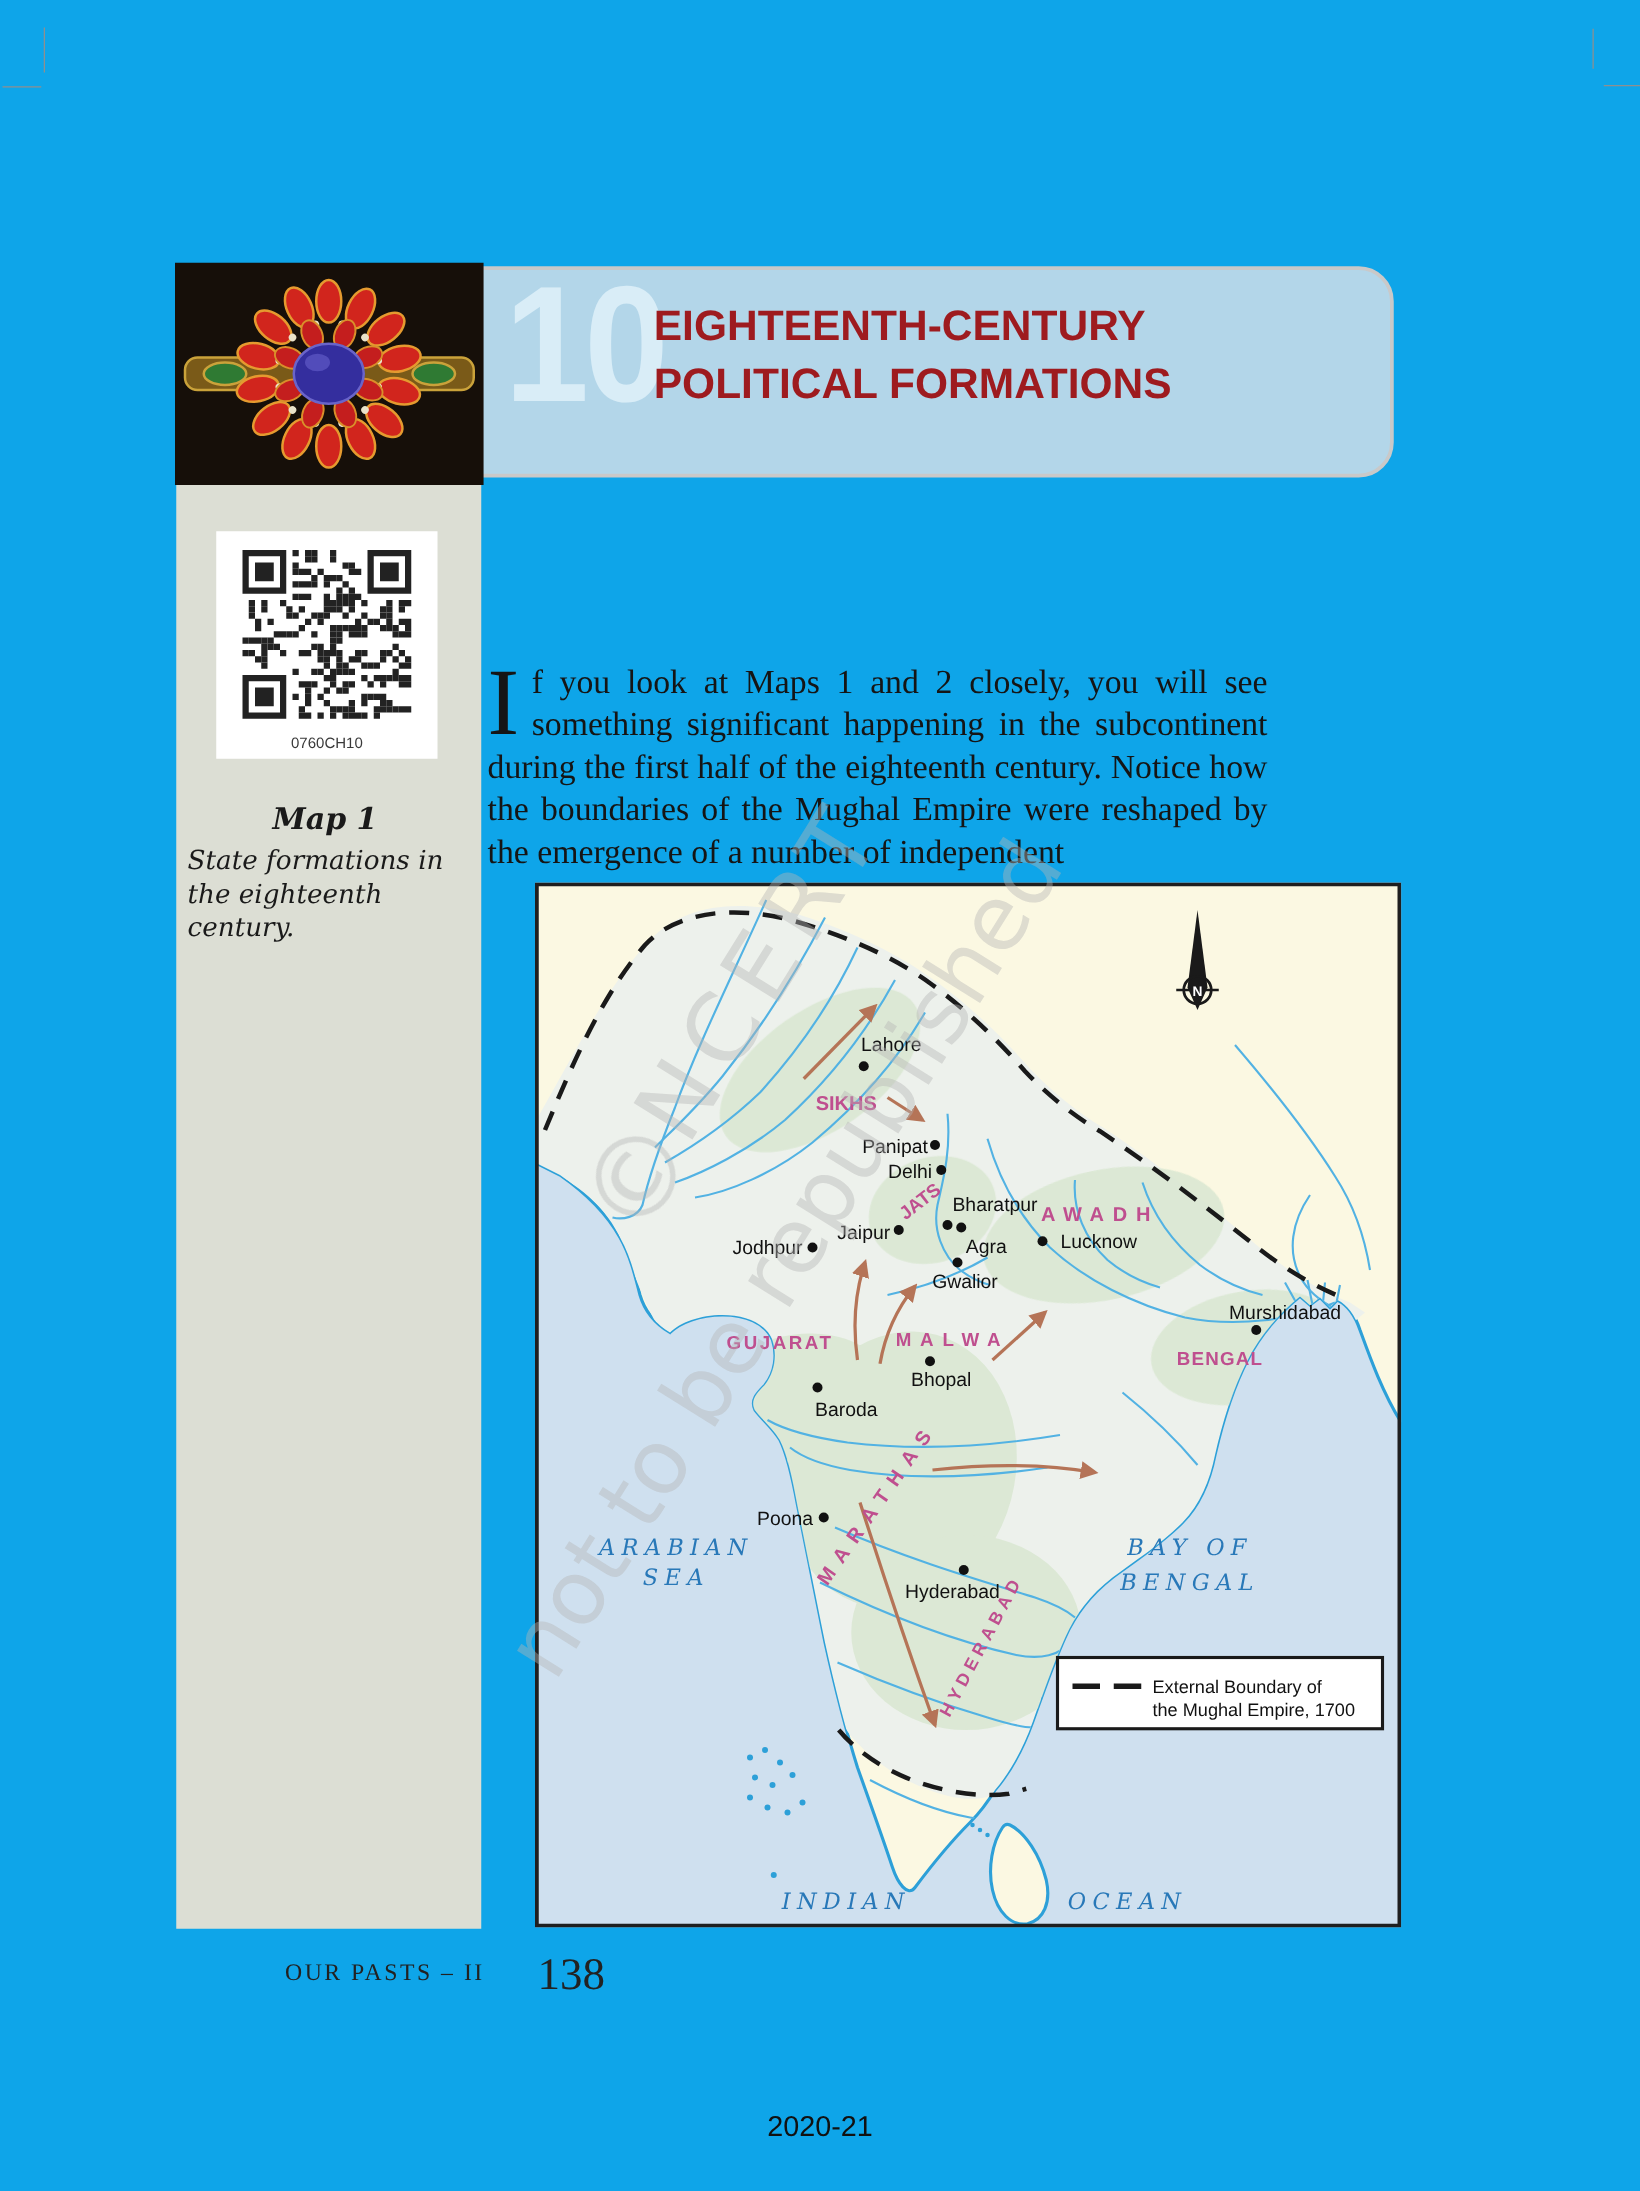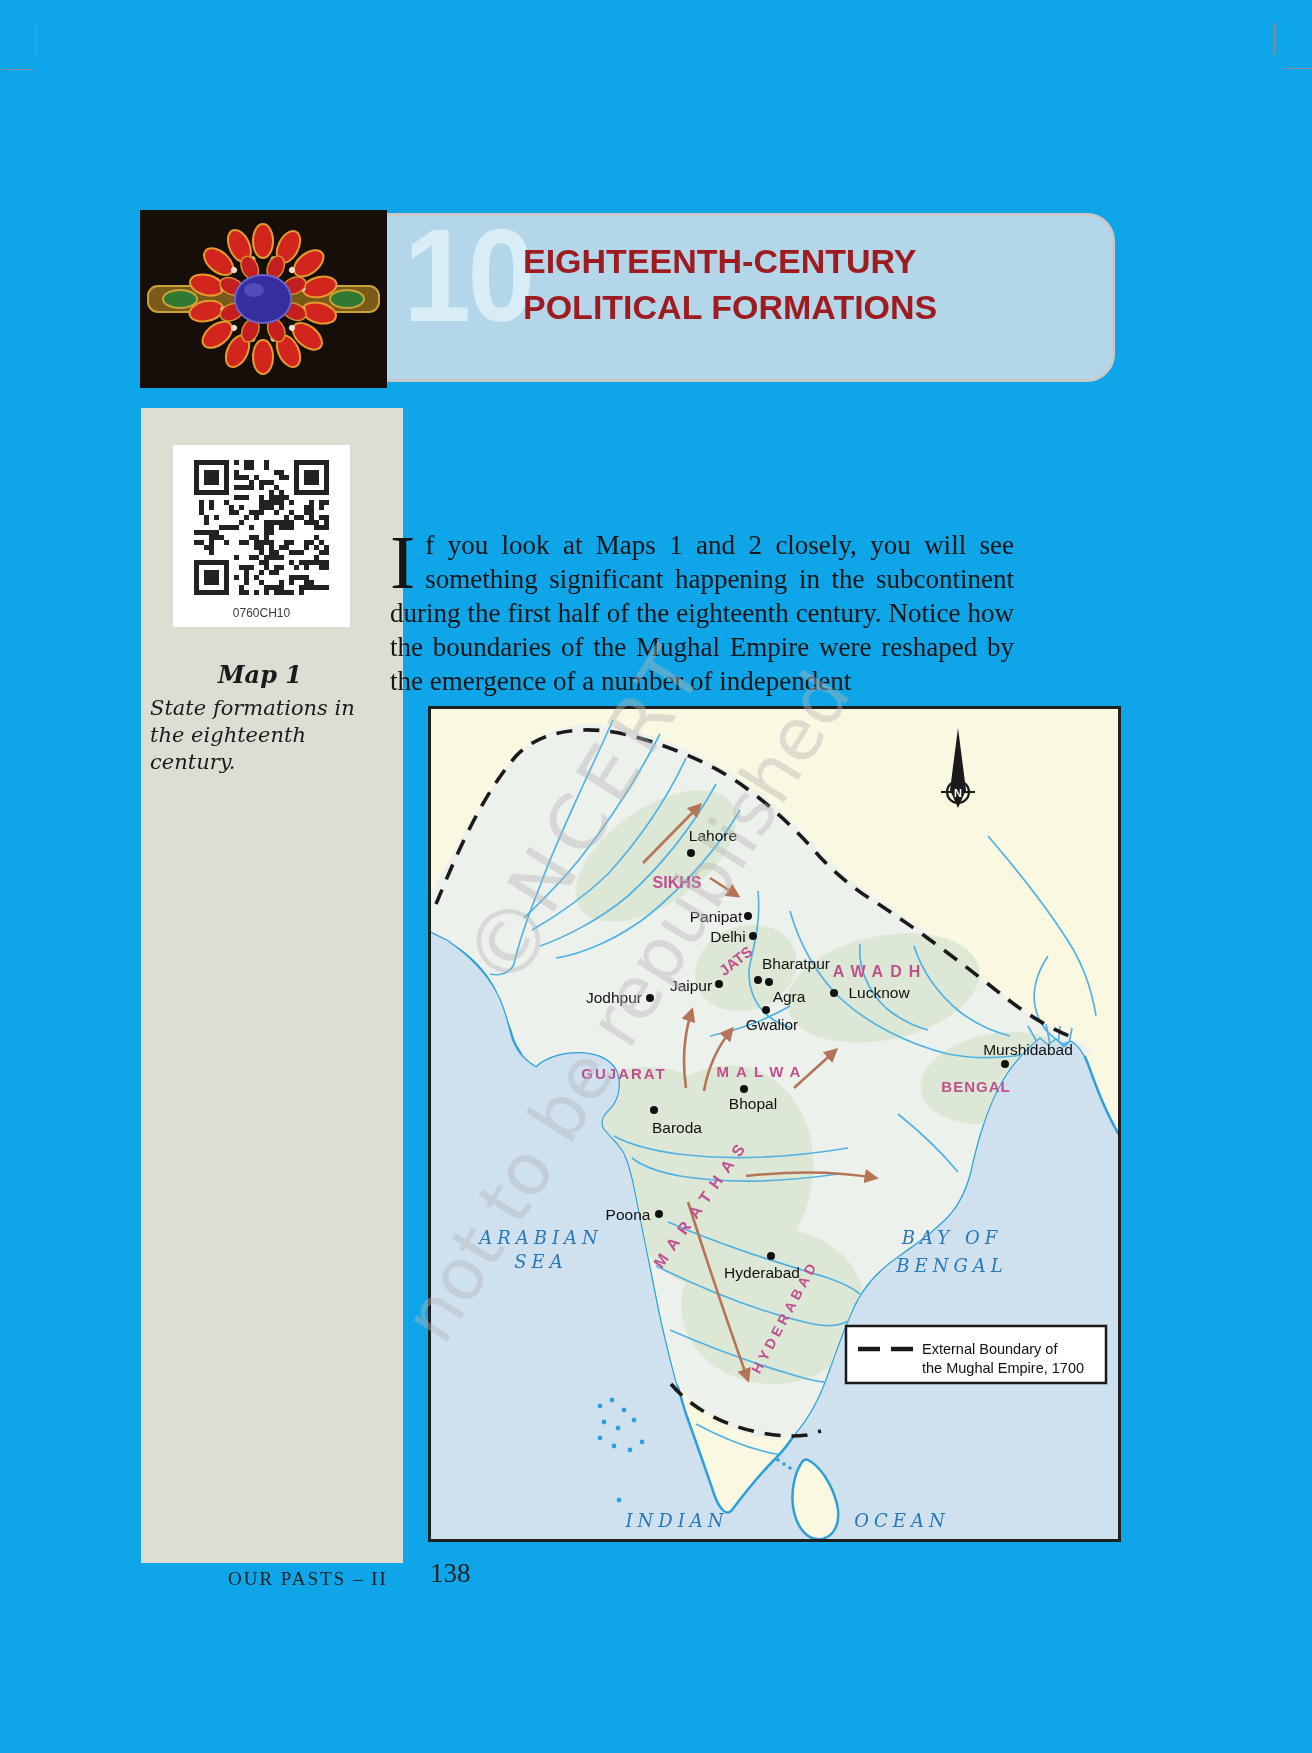--- a/index.html
+++ b/index.html
@@ -9,37 +9,37 @@
   
   .band{position:absolute;left:140px;top:213px;width:975px;height:169px;
         background:#b3d6e9;border:3px solid #c9c9c9;border-radius:0 28px 28px 0;
         box-sizing:border-box;display:flex;align-items:center;}
   .jewel{position:absolute;left:140px;top:210px;width:247px;height:178px;}
   .chapnum{position:absolute;left:255px;top:-16px;font-family:"Liberation Sans",sans-serif;
         font-weight:bold;font-size:132px;color:#d9edf7;letter-spacing:-4px;transform:scaleX(.92);}
   .titles{position:absolute;left:380px;top:22px;font-family:"Liberation Sans",sans-serif;
         font-weight:bold;font-size:34px;line-height:46px;color:#9e1b1f;letter-spacing:0px;}
   
-  .sidebar{position:absolute;left:141px;top:408px;width:244px;height:1155px;background:#dcded4;padding-left:18px;}
+  .sidebar{position:absolute;left:141px;top:388px;width:244px;height:1155px;background:#dcded4;}
   .qrcard{position:absolute;left:32px;top:37px;width:177px;height:182px;background:#fff;text-align:center;}
   .qrlabel{font-family:"Liberation Sans",sans-serif;font-size:12px;color:#3a3a3a;margin-top:2px;}
   .mapcap{position:absolute;left:9px;top:252px;width:220px;font-family:"DejaVu Serif",serif;}
   .mapcap .t{font-style:italic;font-weight:bold;font-size:24px;margin-bottom:6px;text-align:center;}
   .mapcap .l{font-style:italic;font-size:21px;line-height:27px;}
   
   .intro{position:absolute;left:390px;top:528px;width:624px;font-size:27px;line-height:34px;
         text-align:justify;color:#151515;}
   .dropcap{float:left;font-size:76px;line-height:60px;padding:4px 10px 0 0;font-family:"Liberation Serif",serif;}
   
   .mapbox{position:absolute;left:428px;top:706px;width:693px;height:836px;}
   
   .wm{position:absolute;left:0;top:0;width:1312px;height:1753px;pointer-events:none;}
   
   .fbook{position:absolute;left:228px;top:1568px;font-size:19px;letter-spacing:2px;color:#222;}
-  .fpage{position:absolute;left:430px;top:1558px;font-size:27px;color:#222;}
+  .fpage{position:absolute;left:430px;top:1558px;font-size:36px;color:#222;}
   .fyear{position:absolute;left:0;top:1688px;width:1312px;text-align:center;
         font-family:"Liberation Sans",sans-serif;font-size:23px;color:#111;}
   text{user-select:none;}
 </style>
 </head>
 <body>
 
 <div class="page">
 
   <div class="cropmark" style="left:35px;top:22px;width:1px;height:36px"></div>
@@ -512,14 +512,15 @@
   <svg class="wm">
     <g fill="#b5b5b5" opacity="0.42" font-family="DejaVu Sans,sans-serif">
       <text x="512" y="995" font-size="88" transform="rotate(-58 512 995)">©</text>
       <text x="630" y="790" font-size="76" letter-spacing="10" text-anchor="middle" transform="rotate(-58 630 790)">NCERT</text>
       <text x="648" y="1020" font-size="72" text-anchor="middle" transform="rotate(-58 648 1020)">not to be republished</text>
     </g>
   </svg>
 
   <div class="fbook">OUR PASTS – II</div>
   <div class="fpage">138</div>
+  <div class="fyear">2020-21</div>
 
 </div>
 
 </body></html>

